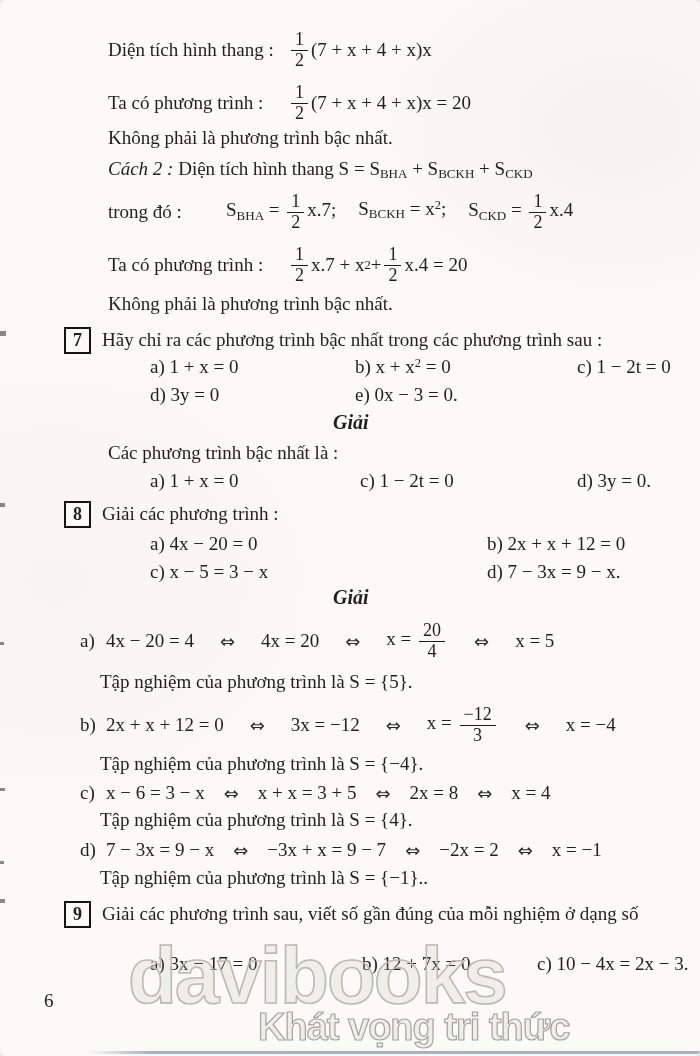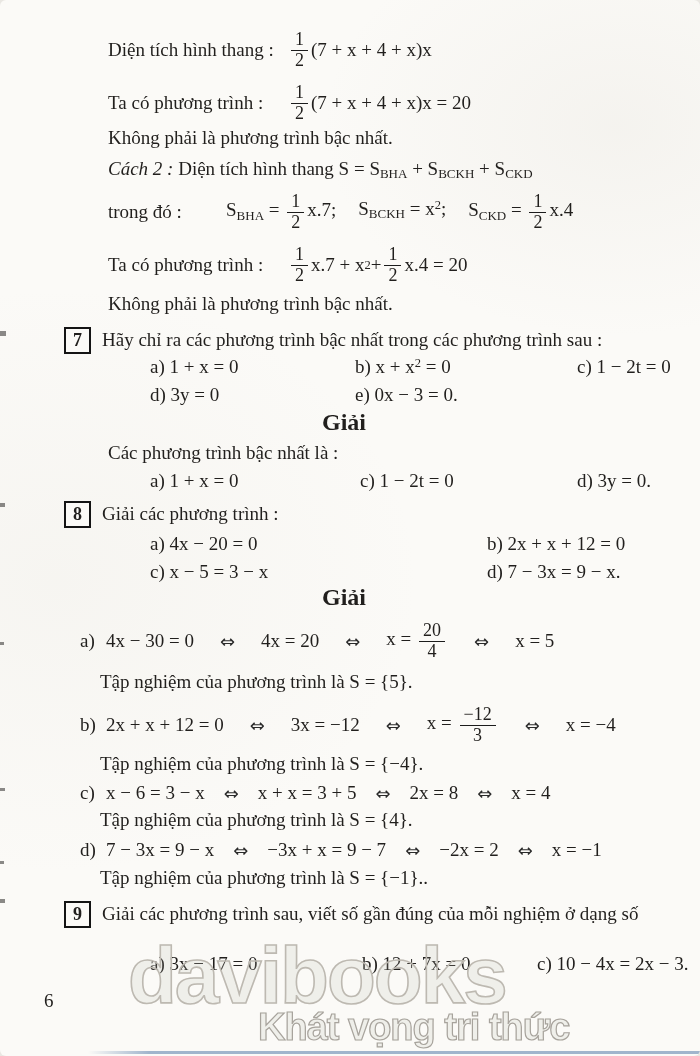--- a/index.html
+++ b/index.html
@@ -20,21 +20,21 @@
   .frac .num{padding:0 4px;border-bottom:1.6px solid #1c1c1c;}
   .frac .den{padding:0 4px;}
   .sub{font-size:13px;vertical-align:-0.25em;}
   .sup{font-size:12.5px;vertical-align:0.45em;line-height:0;}
   .italic{font-style:italic;}
   .seg{margin-right:22px;}
   .row{display:flex;margin-left:42px;}
   .col{display:inline-block;}
   .w205{width:205px}.w222{width:222px}.w210{width:210px}.w217{width:217px}
   .w337{width:337px}.w212{width:212px}.w175{width:175px}
-  .giai{position:absolute;left:322px;font-weight:bold;font-size:24px;line-height:24px;}
+  .giai{position:absolute;left:333px;font-weight:bold;font-style:italic;font-size:20px;line-height:24px;}
   .prob{position:absolute;left:64px;display:flex;align-items:flex-start;gap:11px;}
   .numbox{flex:0 0 auto;width:23px;height:23px;margin-top:1px;border:2.5px solid #141414;
           display:flex;align-items:center;justify-content:center;
           font-weight:bold;font-size:18px;background:#fbfaf7;}
   .stmt{white-space:nowrap;line-height:25.5px;padding-top:1px;}
   .stmt.wrap div{white-space:nowrap;}
   .sol{position:absolute;left:80px;display:flex;align-items:center;height:48px;white-space:nowrap;}
   .sol .arr{margin:0 26px;font-family:"DejaVu Sans",sans-serif;font-size:18px;color:#2b2b2b;}
   .sol.tight .arr{margin:0 19px;}
   .sol-lbl{display:inline-block;width:26px;}
@@ -146,21 +146,21 @@
   </div>
   <div class="line row" style="top:560px">
     <span class="col w337">c) x − 5 = 3 − x</span>
     <span class="col">d) 7 − 3x = 9 − x.</span>
   </div>
 
   <div class="giai" style="top:585px">Giải</div>
 
   <div class="sol" style="top:617px">
     <span class="sol-lbl">a)</span>
-    <span>4x − 30 = 0</span>
+    <span>4x − 20 = 4</span>
     <span class="arr">⇔</span>
     <span>4x = 20</span>
     <span class="arr">⇔</span>
     <span><span>x =</span> <span class="frac">
           <span class="num">20</span>
           <span class="den">4</span>
         </span></span>
     <span class="arr">⇔</span>
     <span>x = 5</span>
   </div>

